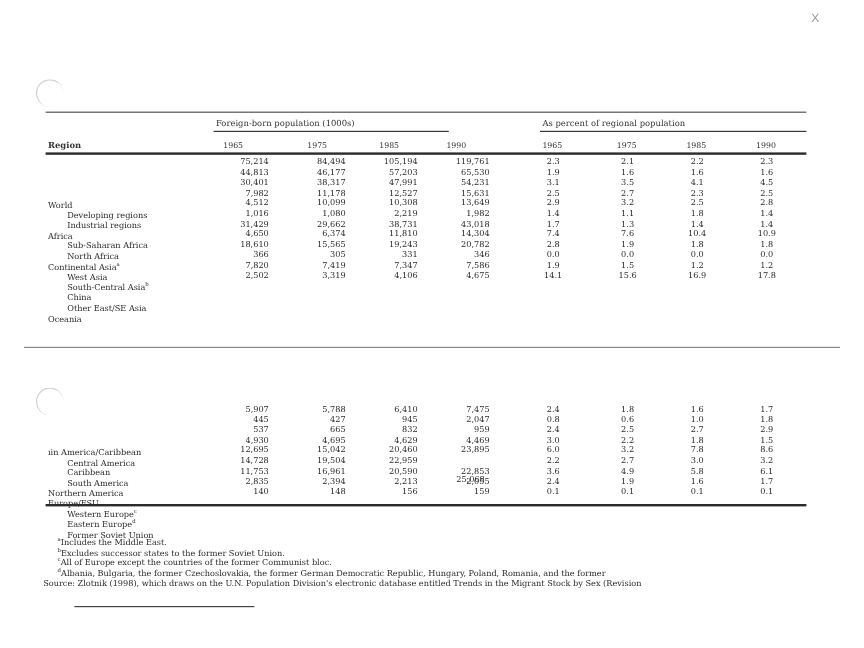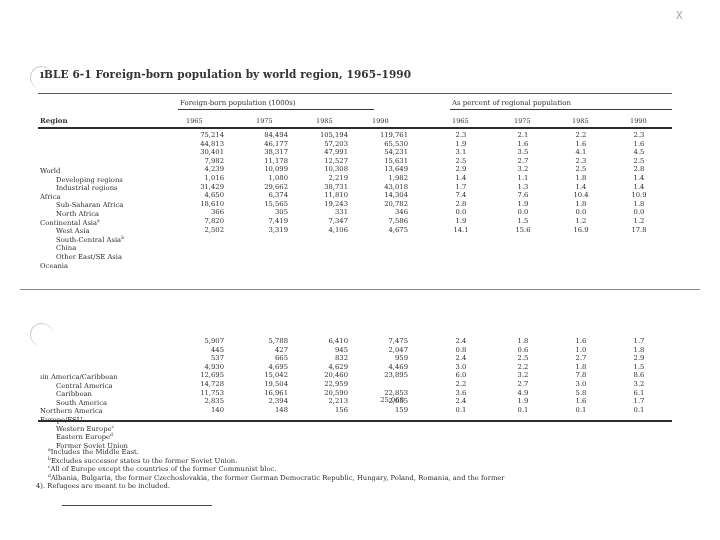--- a/index.html
+++ b/index.html
@@ -55,21 +55,20 @@
   </style>
 </head>
 <body>
 
 <div class="page">
 
   <div class="corner-mark">X</div>
   <div class="hole" style="left:30px; top:66px;"></div>
   <div class="hole" style="left:30px; top:323px;"></div>
 
-  <div class="title">ıBLE 6-1  Foreign-born population by world region, 1965–1990</div>
 
   <div class="rule" style="left:38px; top:93px; width:634px; background:#555;"></div>
 
   <div class="group-header" style="left:180px; top:99px;">Foreign-born population (1000s)</div>
   <div class="rule" style="left:178px; top:109px; width:196px;"></div>
 
   <div class="group-header" style="left:452px; top:99px;">As percent of regional population</div>
   <div class="rule" style="left:450px; top:109px; width:222px;"></div>
 
   <div class="region-head">Region</div>
@@ -127,21 +126,21 @@
         <div class="num" style="left: 244px;">11,178</div>
         <div class="num" style="left: 304px;">12,527</div>
         <div class="num" style="left: 364px;">15,631</div>
         <div class="pct" style="left: 446px;">2.5</div>
         <div class="pct" style="left: 508px;">2.7</div>
         <div class="pct" style="left: 566px;">2.3</div>
         <div class="pct" style="left: 624px;">2.5</div>
       </div>
       <div class="row" style="top: 34.4px;">
         <div class="label lvl1"><span>Sub-Saharan Africa</span><sup></sup></div>
-        <div class="num" style="left: 180px;">4,239</div>
+        <div class="num" style="left: 180px;">4,512</div>
         <div class="num" style="left: 244px;">10,099</div>
         <div class="num" style="left: 304px;">10,308</div>
         <div class="num" style="left: 364px;">13,649</div>
         <div class="pct" style="left: 446px;">2.9</div>
         <div class="pct" style="left: 508px;">3.2</div>
         <div class="pct" style="left: 566px;">2.5</div>
         <div class="pct" style="left: 624px;">2.8</div>
       </div>
       <div class="row" style="top: 43px;">
         <div class="label lvl1"><span>North Africa</span><sup></sup></div>
@@ -326,17 +325,17 @@
       </div>
     </div>
 
   <div class="rule thick" style="left:38px; top:420px; width:634px;"></div>
 
   <div class="notes">
     <div class="fn"><sup>a</sup><span>Includes the Middle East.</span></div>
     <div class="fn"><sup>b</sup><span>Excludes successor states to the former Soviet Union.</span></div>
     <div class="fn"><sup>c</sup><span>All of Europe except the countries of the former Communist bloc.</span></div>
     <div class="fn"><sup>d</sup><span>Albania, Bulgaria, the former Czechoslovakia, the former German Democratic Republic, Hungary, Poland, Romania, and the former</span></div>
-    <div class="src">4). Refugees are meant to be included.</div>
+    <div class="src">Source: Zlotnik (1998), which draws on the U.N. Population Division's electronic database entitled Trends in the Migrant Stock by Sex (Revision</div>
   </div>
   <div class="rule" style="left:62px; top:505px; width:150px; background:#444;"></div>
 
 </div>
 
 </body></html>

